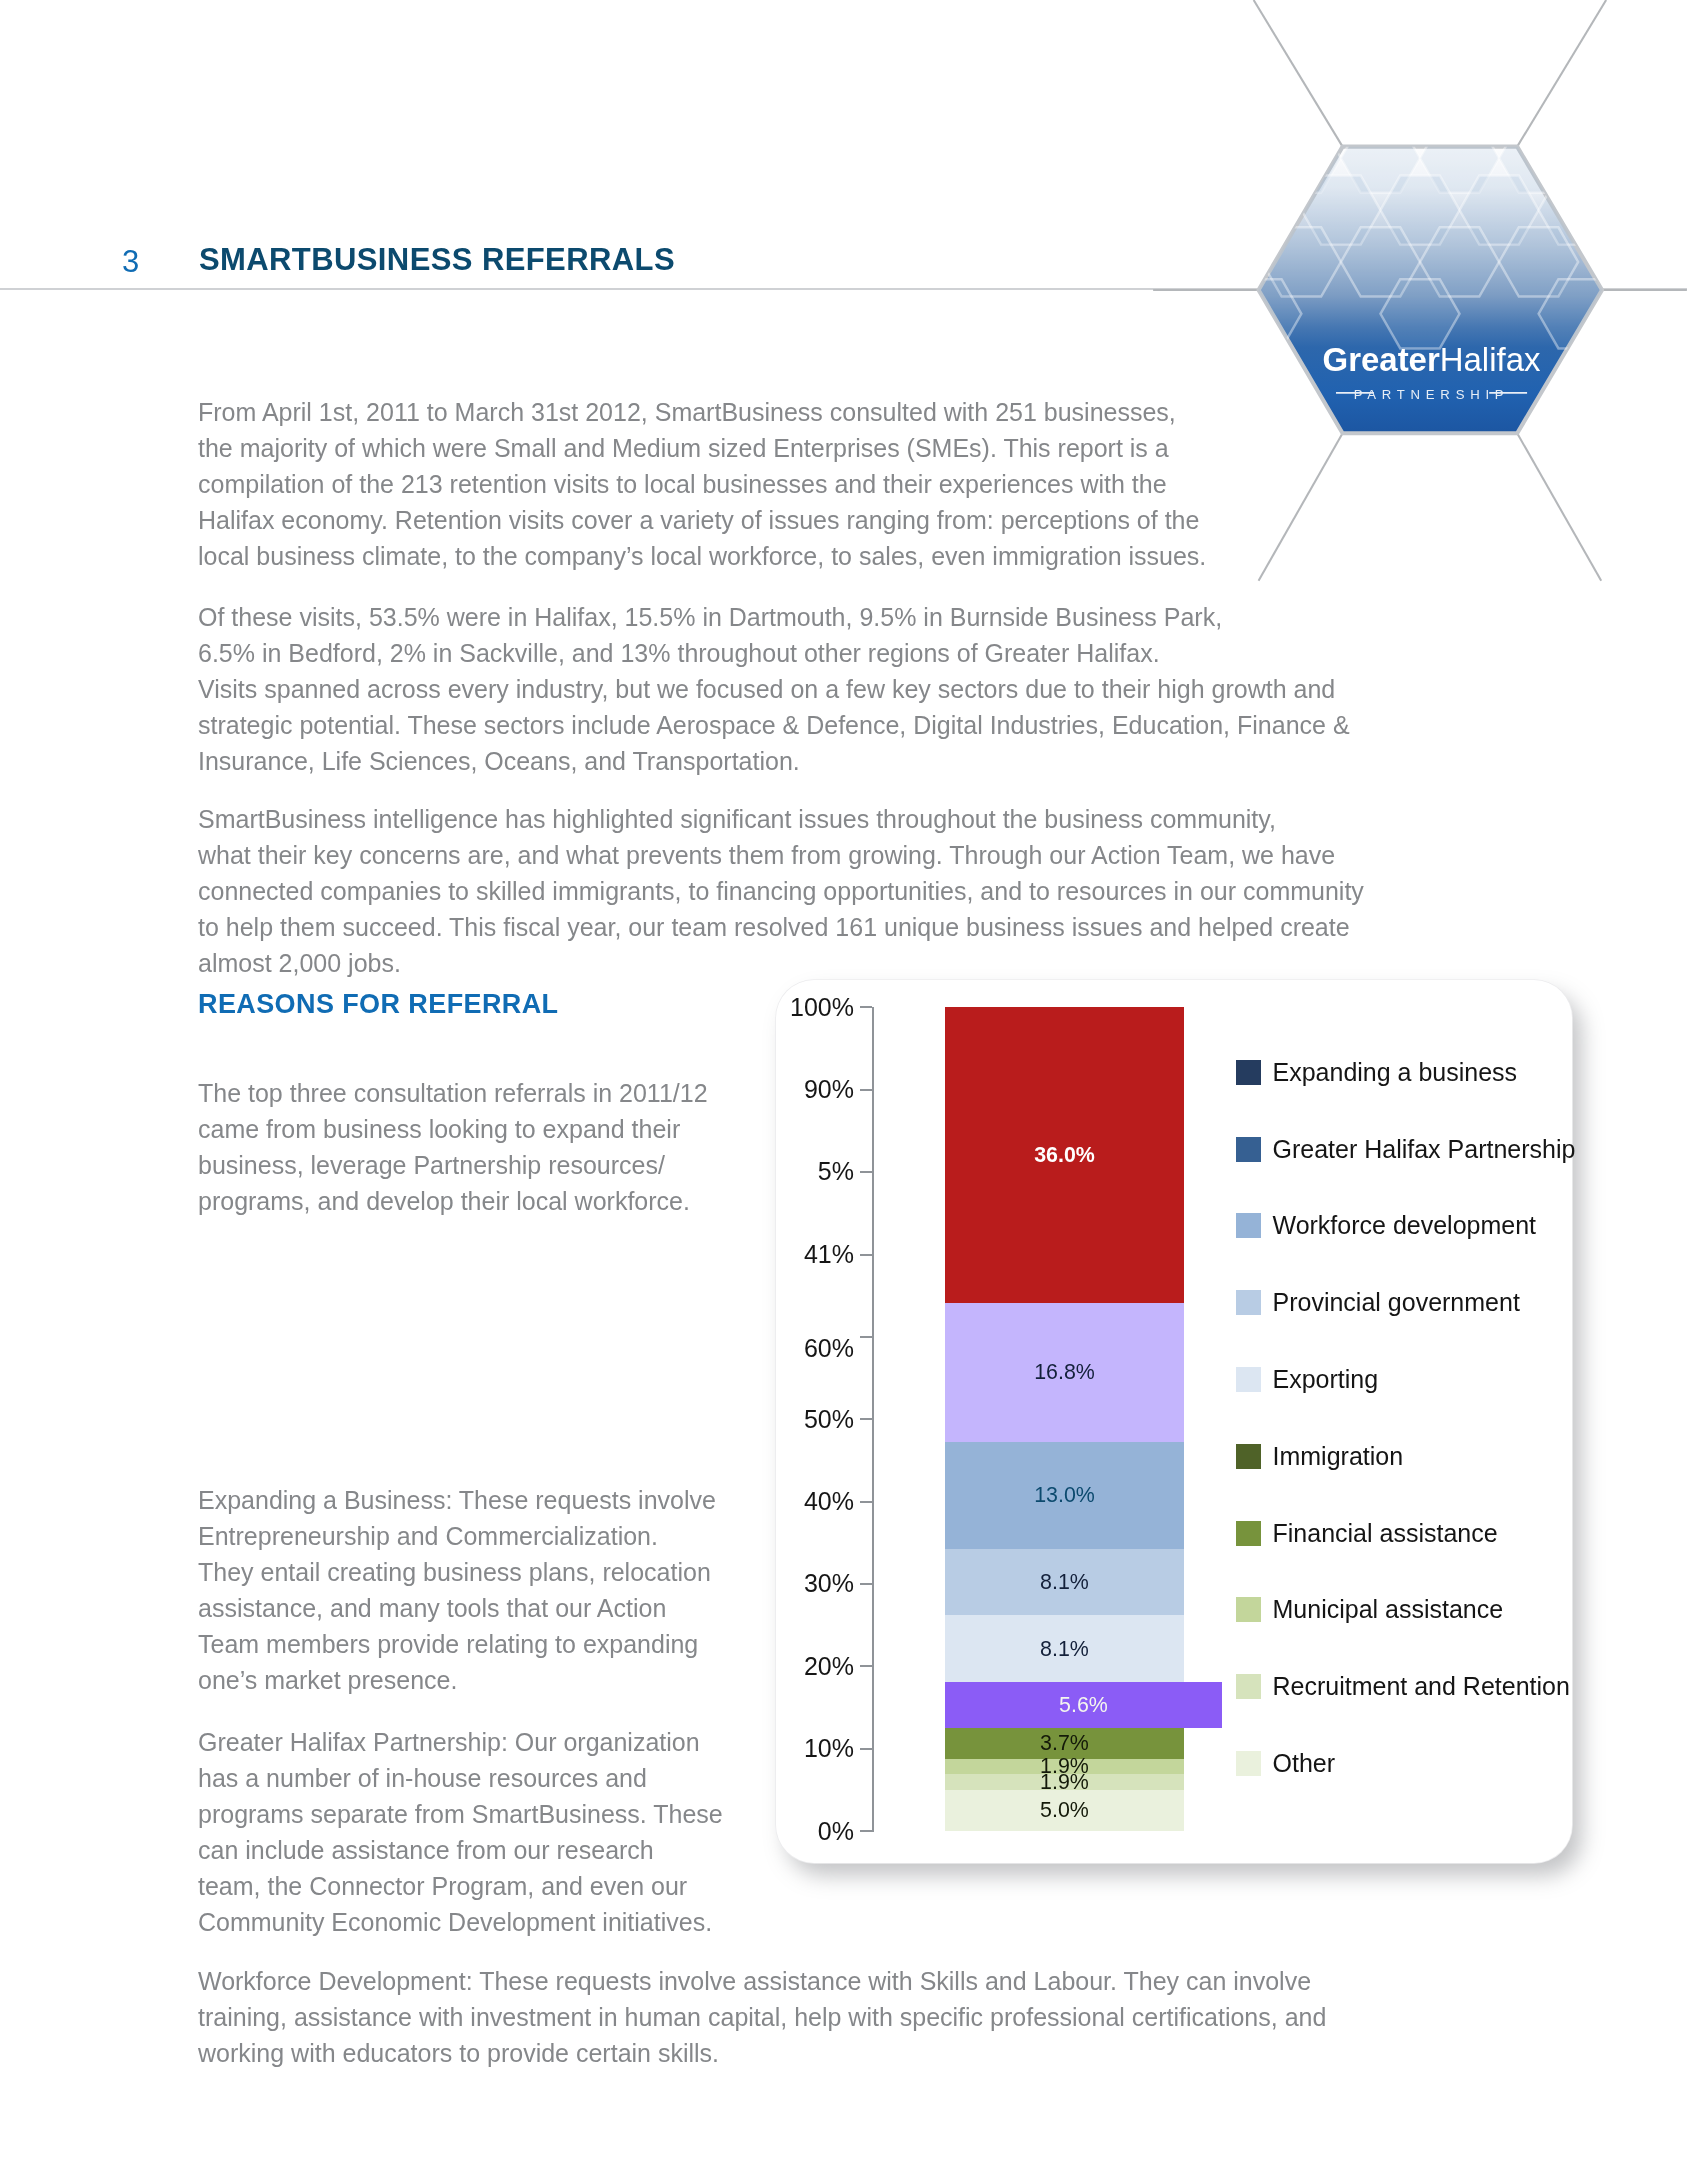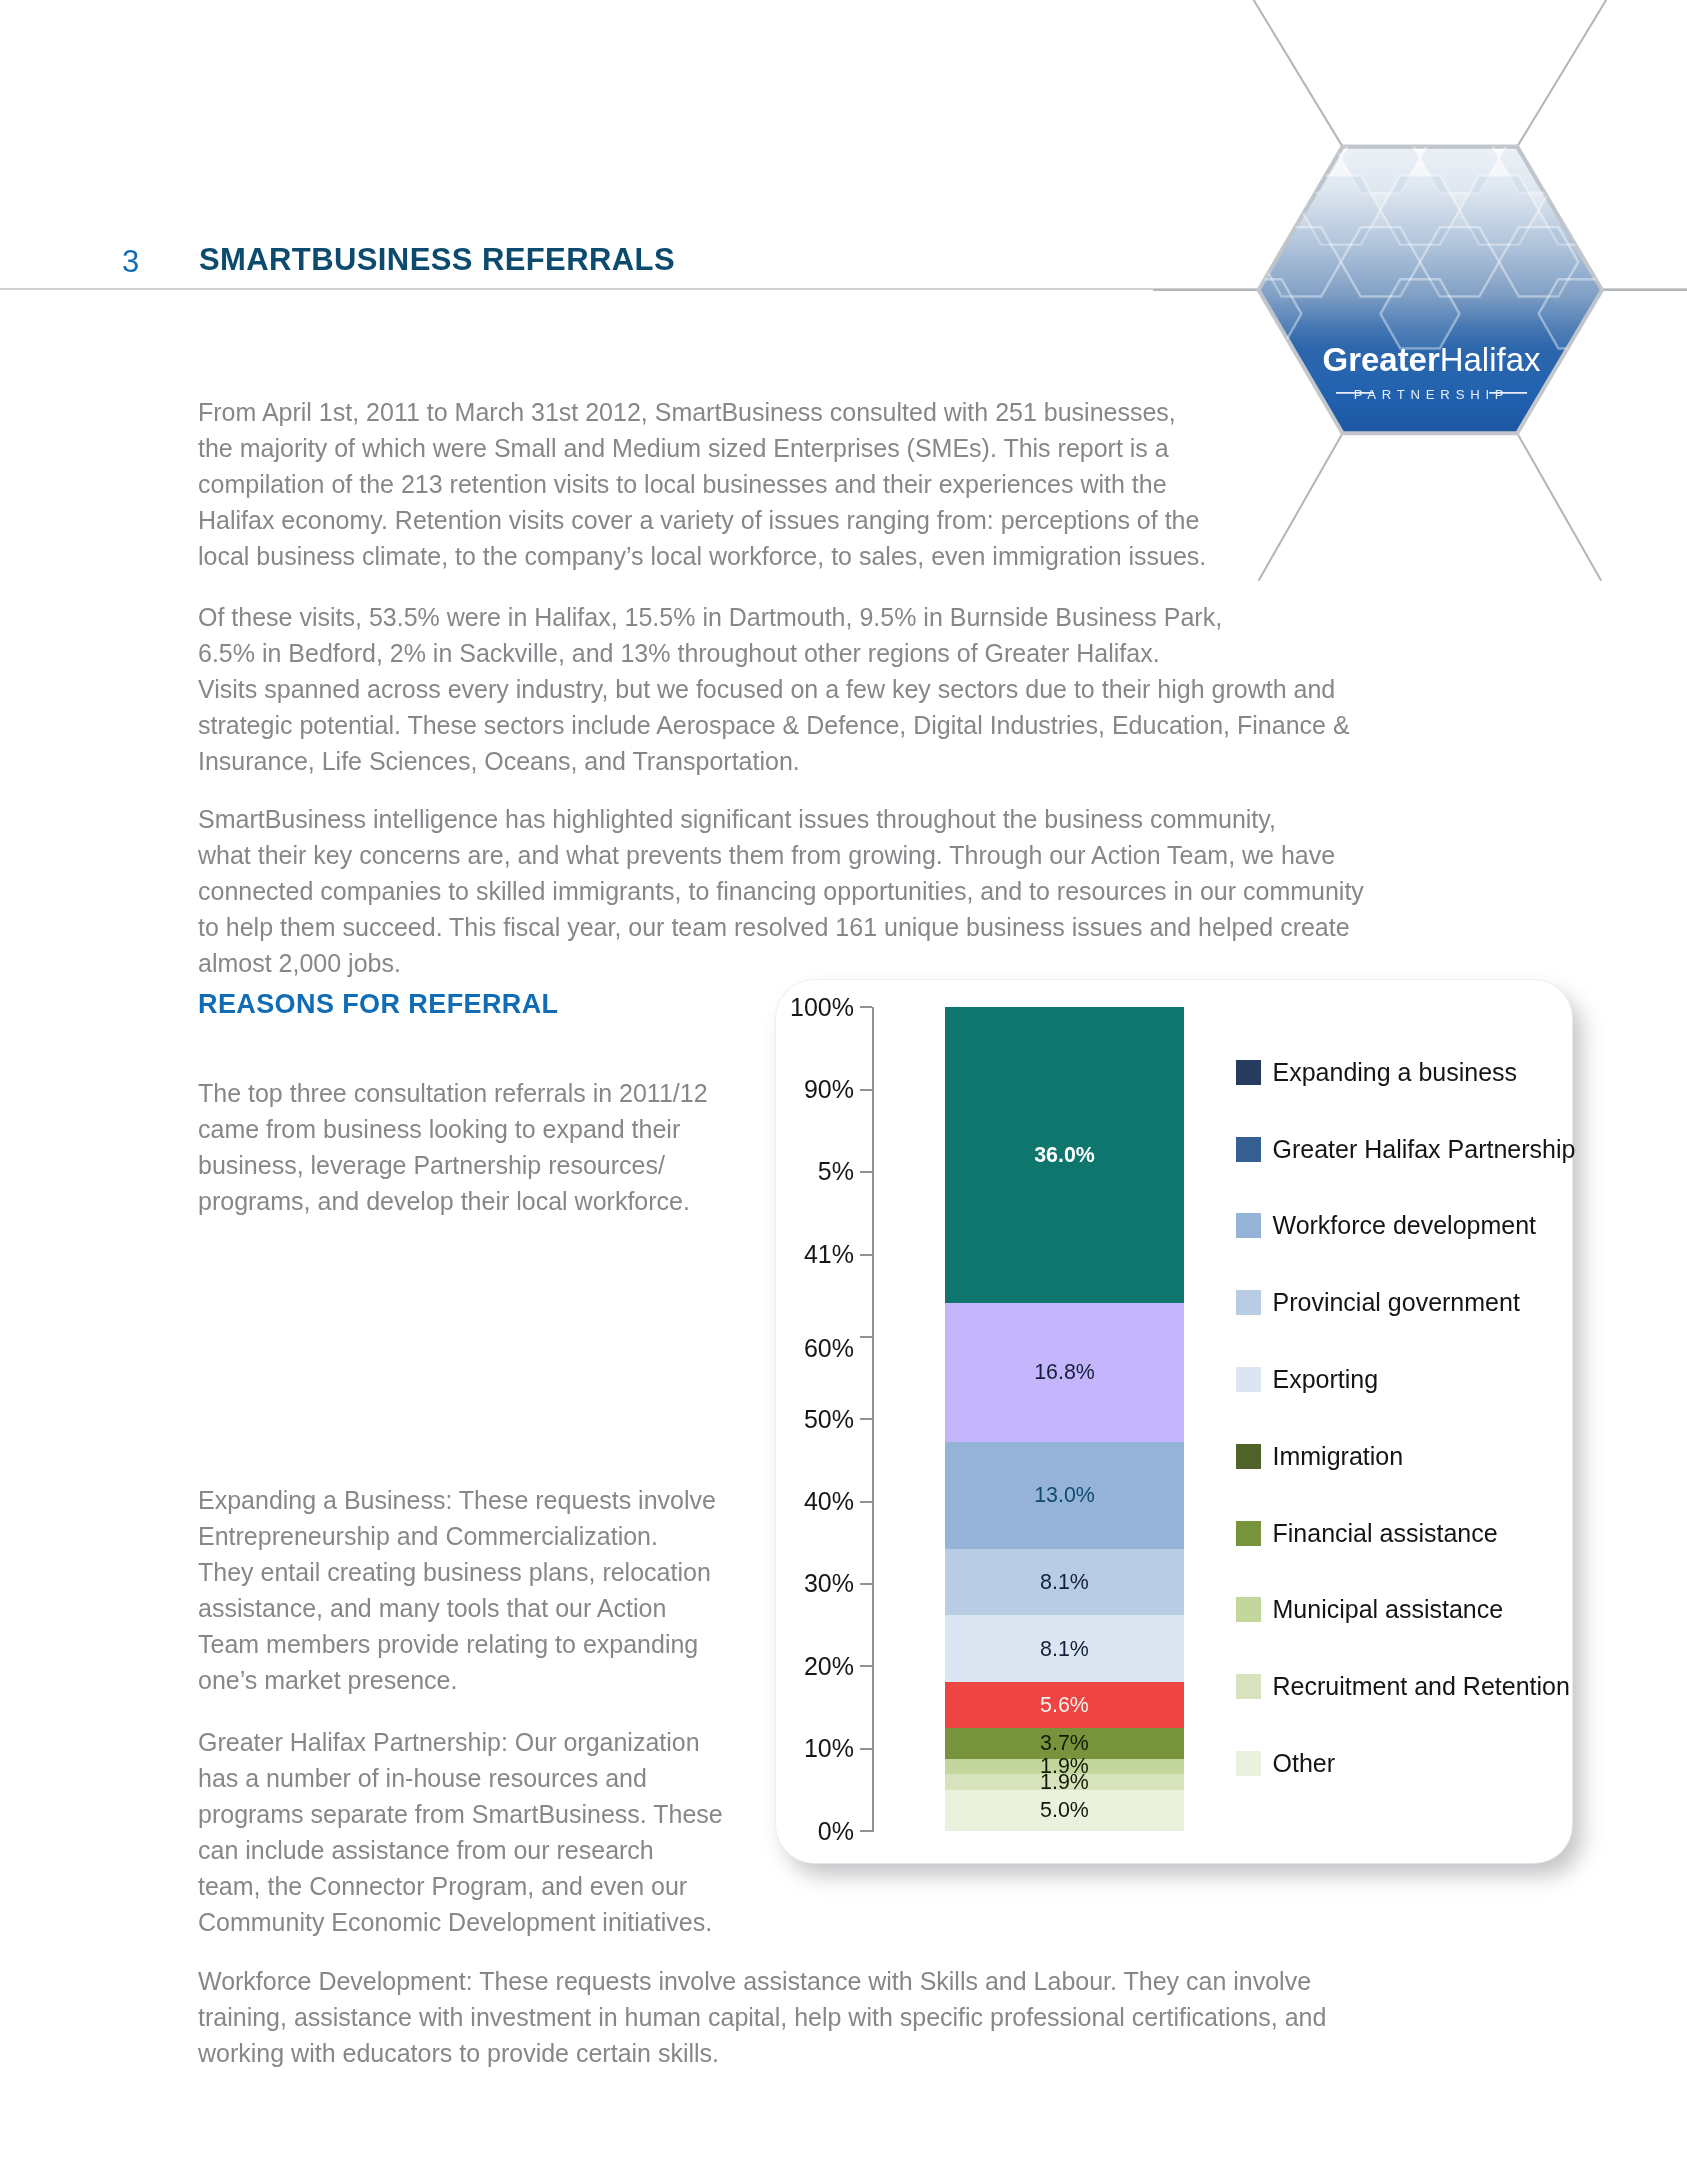--- a/index.html
+++ b/index.html
@@ -192,36 +192,36 @@
         <div class="y-tick" style="top: 603px;"></div>
         <div class="y-label" style="top: 670px;">20%</div>
         <div class="y-tick" style="top: 685px;"></div>
         <div class="y-label" style="top: 752px;">10%</div>
         <div class="y-tick" style="top: 768px;"></div>
         <div class="y-label" style="top: 835px;">0%</div>
         <div class="y-tick" style="top: 850px;"></div>
       </div>
     <div class="axis-line"></div>
     <div class="bar" id="stacked-bar">
-        <div class="bar-seg" style="height: 35.964%; background: #0f766e;">
+        <div class="bar-seg" style="height: 35.964%; background: #b91c1c;">
           <div class="bar-seg-label" style="color: rgb(255, 255, 255); font-weight: 700;">36.0%</div>
         </div>
         <div class="bar-seg" style="height: 16.7832%; background: #c4b5fd;">
           <div class="bar-seg-label" style="color: rgb(19, 32, 58);">16.8%</div>
         </div>
         <div class="bar-seg" style="height: 12.987%; background: rgb(149, 179, 215);">
           <div class="bar-seg-label" style="color: #0c4a6e;">13.0%</div>
         </div>
         <div class="bar-seg" style="height: 8.09191%; background: rgb(184, 204, 228);">
           <div class="bar-seg-label" style="color: rgb(19, 32, 58);">8.1%</div>
         </div>
         <div class="bar-seg" style="height: 8.09191%; background: rgb(220, 230, 242);">
           <div class="bar-seg-label" style="color: rgb(19, 32, 58);">8.1%</div>
         </div>
-        <div class="bar-seg" style="height: 5.59441%; background: #ef4444;">
+        <div class="bar-seg" style="height: 5.59441%; background: #8b5cf6; padding-left: 38px;">
           <div class="bar-seg-label" style="color: rgb(244, 246, 238);">5.6%</div>
         </div>
         <div class="bar-seg" style="height: 3.6963%; background: rgb(119, 147, 60);">
           <div class="bar-seg-label" style="color: rgb(20, 26, 9);">3.7%</div>
         </div>
         <div class="bar-seg" style="height: 1.8981%; background: rgb(195, 214, 155);">
           <div class="bar-seg-label" style="color: rgb(20, 26, 9);">1.9%</div>
         </div>
         <div class="bar-seg" style="height: 1.8981%; background: rgb(214, 227, 188);">
           <div class="bar-seg-label" style="color: rgb(20, 26, 9);">1.9%</div>

